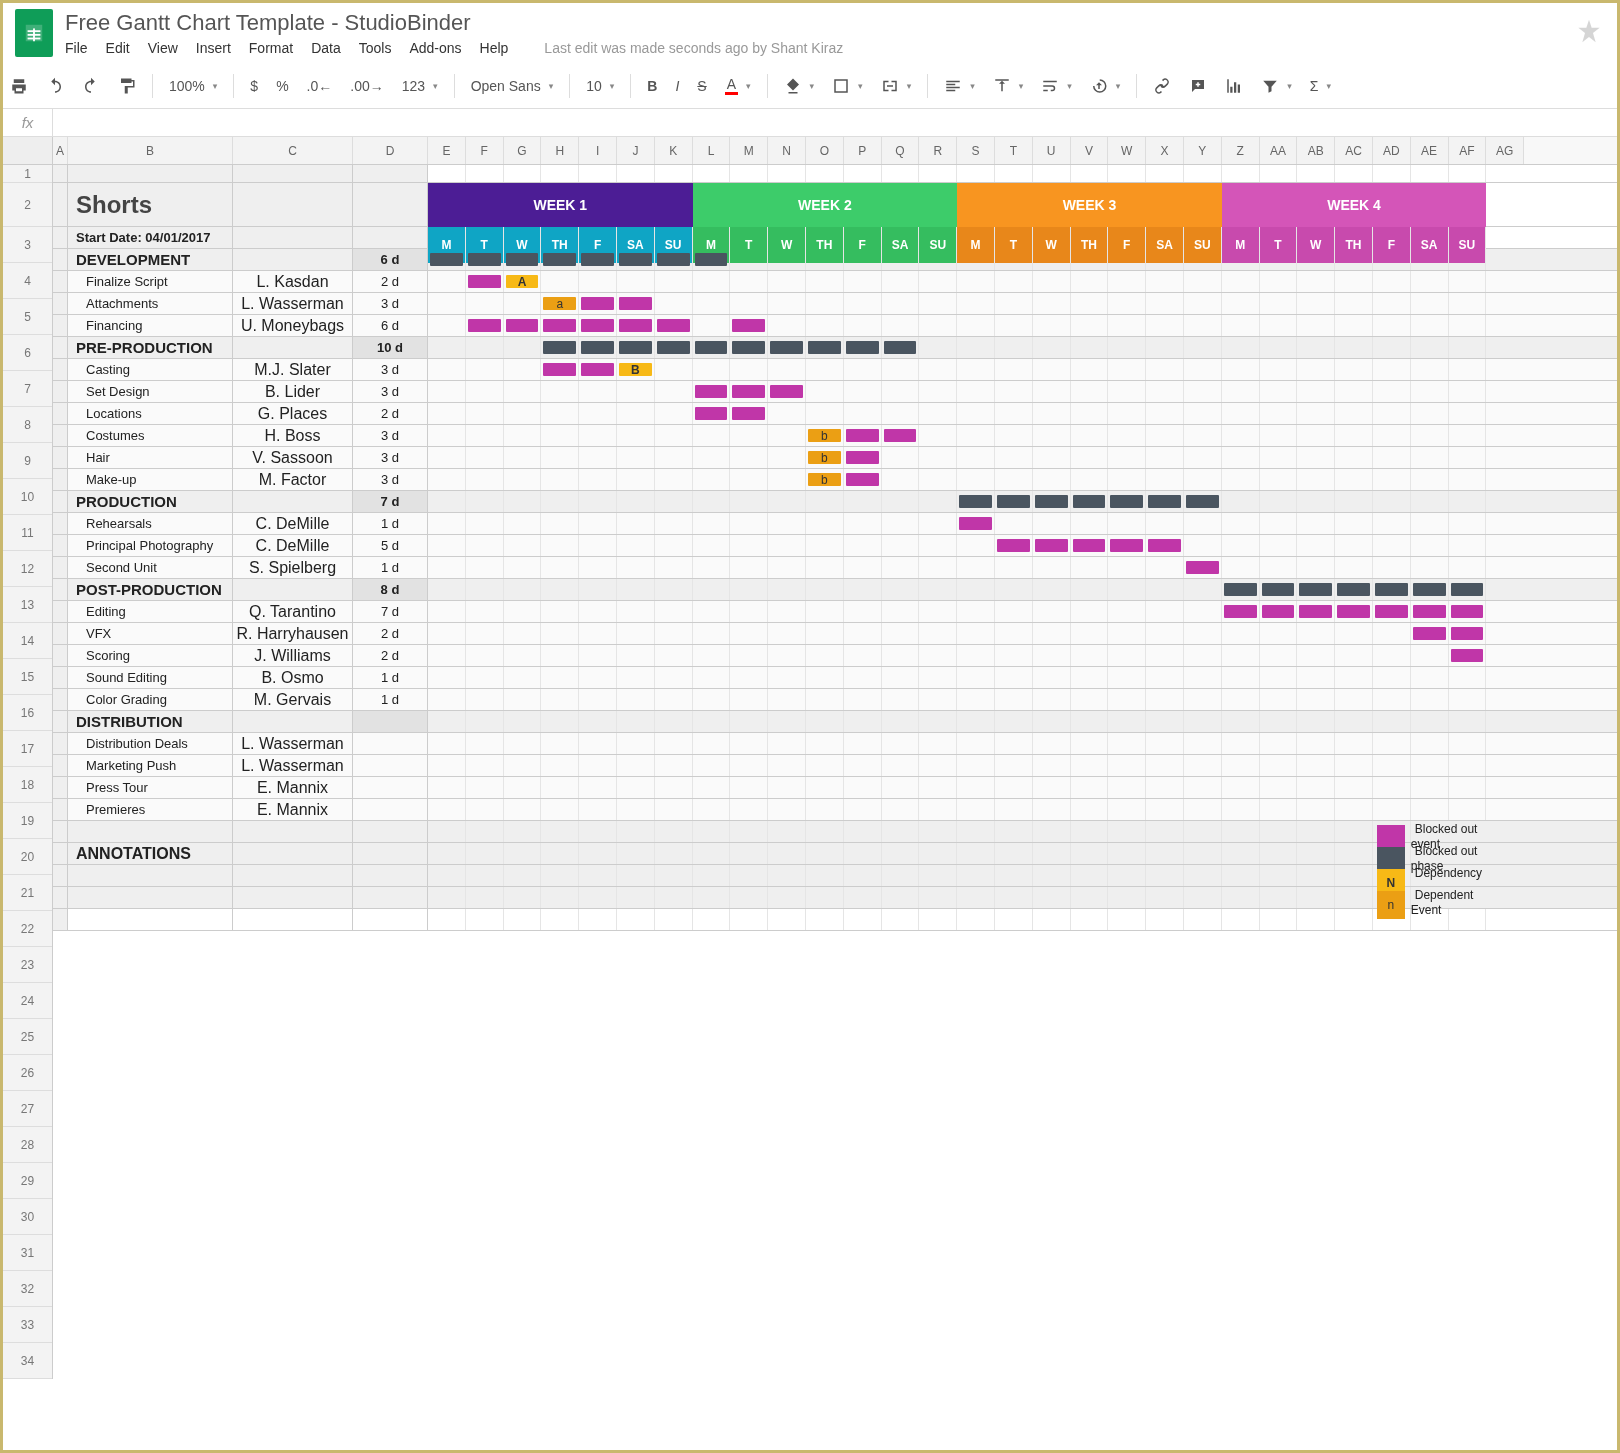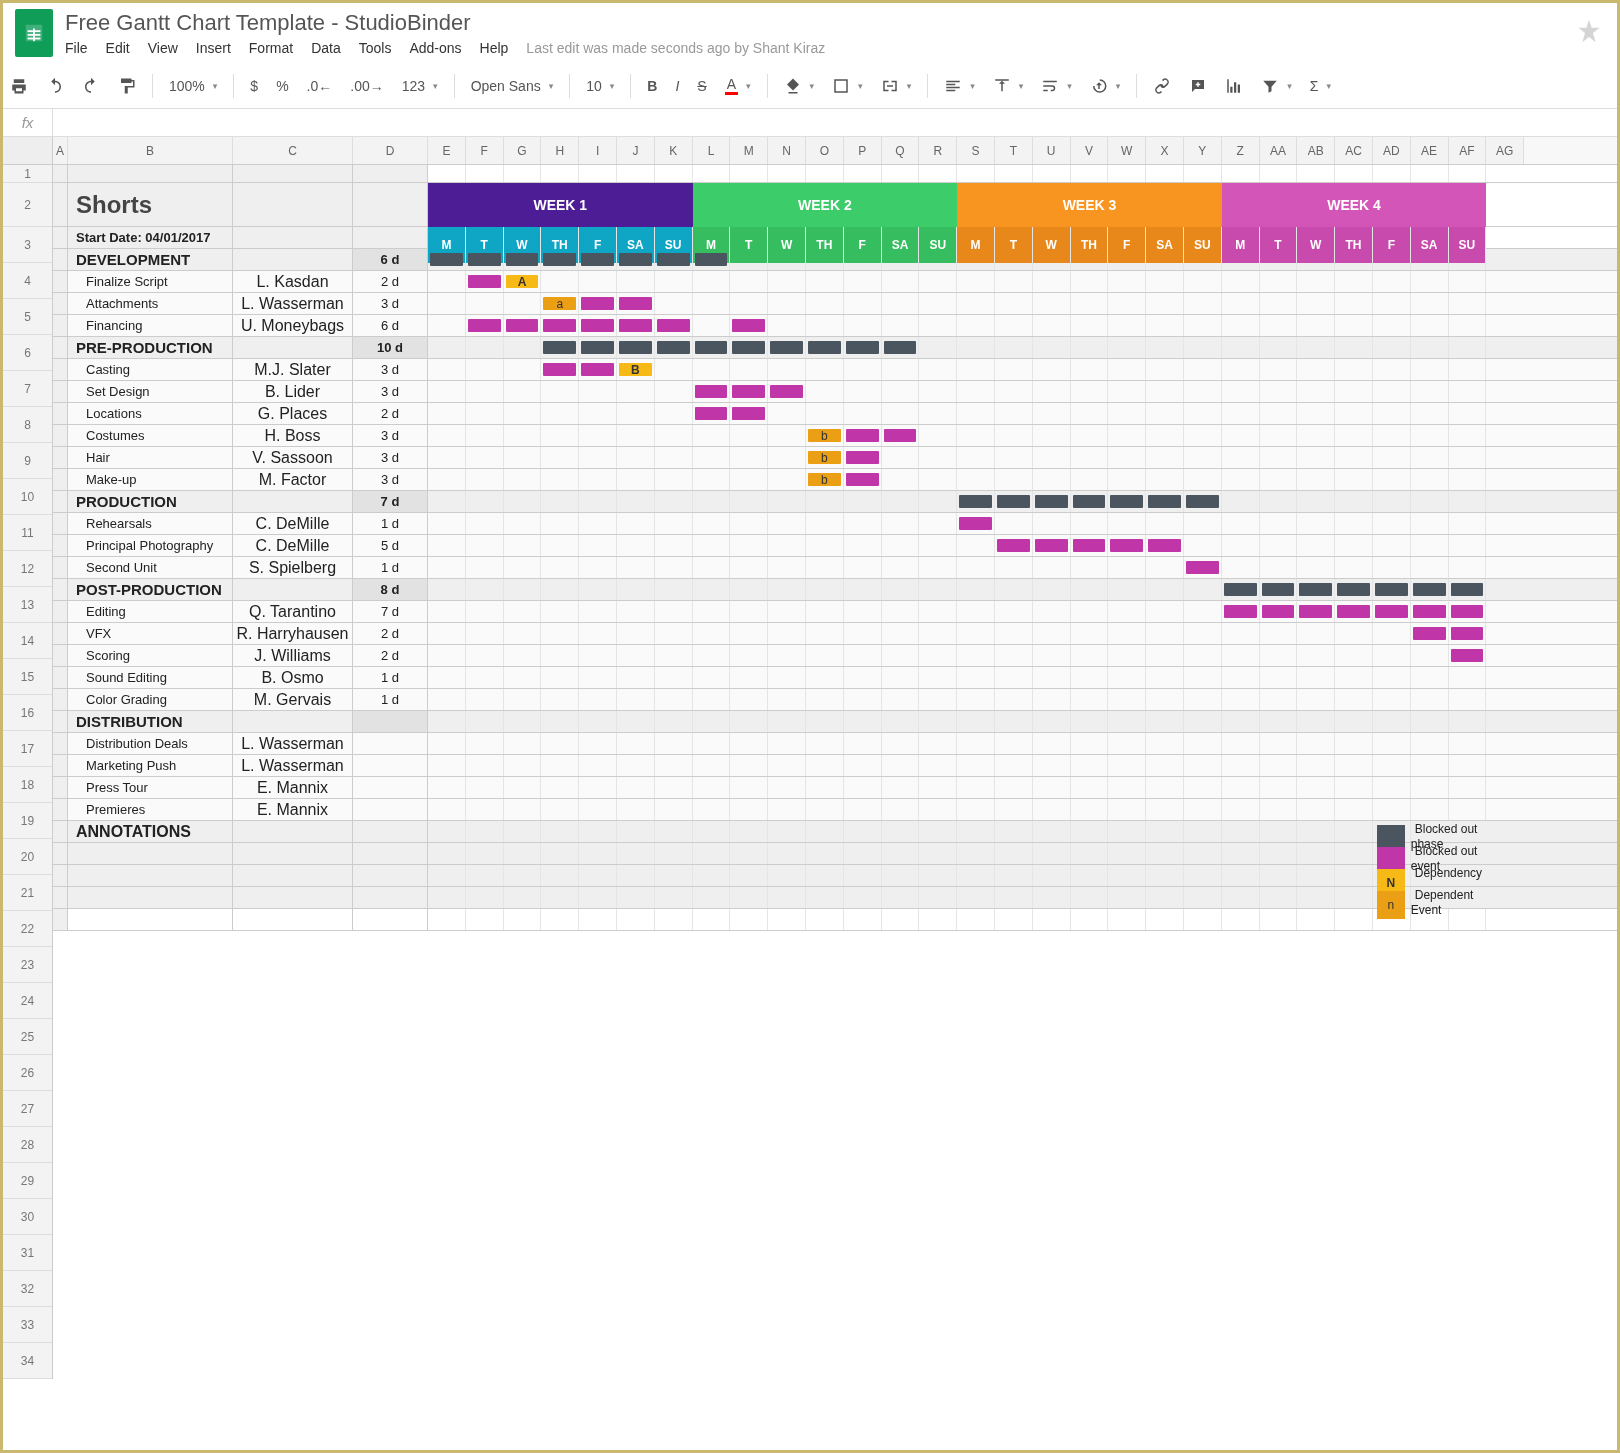--- a/index.html
+++ b/index.html
@@ -4,21 +4,21 @@
 <style>
 *{box-sizing:border-box;margin:0;padding:0}
 body{font-family:Arial,sans-serif;background:#fff;font-size:13px;color:#222;border:3px solid #c9b86e;width:1620px;height:1453px;overflow:hidden}
 .titlebar{display:flex;align-items:center;padding:8px 12px;height:60px}
 .doc-icon{width:38px;height:48px;background:#0f9d58;display:flex;align-items:center;justify-content:center;margin-right:12px;border-radius:2px}
 .doc-icon svg{fill:#fff}
 .title-area{flex:1}
 .doc-title{font-size:22px;color:#555;margin-bottom:2px}
 .menubar{display:flex;gap:18px;align-items:center;font-size:14px;color:#333;margin-top:4px}
 .menubar span{cursor:pointer}
-.edit-status{color:#999;font-size:14px;margin-left:0}
+.edit-status{color:#999;font-size:14px;margin-left:18px}
 .header-icon{width:32px;height:32px;opacity:.4}
 .toolbar{display:flex;align-items:center;padding:4px 1px;gap:6px;border-bottom:1px solid #ddd;height:46px;font-size:14px;color:#555}
 .toolbar .sep{width:1px;height:24px;background:#ddd;margin:0 4px}
 .toolbar .btn{padding:4px 6px;cursor:pointer;display:flex;align-items:center;gap:4px}
 .toolbar .dd::after{content:"▾";font-size:9px;margin-left:4px;color:#888}
 .fx-bar{display:flex;align-items:center;height:28px;border-bottom:1px solid #ddd}
 .fx-label{width:50px;text-align:center;font-style:italic;color:#999;font-size:15px;border-right:1px solid #ddd;height:100%;display:flex;align-items:center;justify-content:center}
 .col-headers{display:flex;height:28px;background:#f8f8f8;border-bottom:1px solid #ccc}
 .corner{width:50px;border-right:1px solid #ccc;background:#eee}
 .col-h{border-right:1px solid #ddd;text-align:center;font-size:12px;color:#666;display:flex;align-items:center;justify-content:center;background:#f3f3f3}
@@ -1405,20 +1405,55 @@
         <div class="cell-day"></div>
         <div class="cell-day"></div>
         <div class="cell-day"></div>
         <div class="cell-day"></div>
         <div class="cell-day"></div>
         <div class="cell-day"></div>
         <div class="cell-day"></div>
       </div>
       <div class="row legend-row">
         <div class="cell-a"></div>
+        <div class="cell-b"></div>
+        <div class="cell-c"></div>
+        <div class="cell-d"></div>
+        <div class="cell-day"></div>
+        <div class="cell-day"></div>
+        <div class="cell-day"></div>
+        <div class="cell-day"></div>
+        <div class="cell-day"></div>
+        <div class="cell-day"></div>
+        <div class="cell-day"></div>
+        <div class="cell-day"></div>
+        <div class="cell-day"></div>
+        <div class="cell-day"></div>
+        <div class="cell-day"></div>
+        <div class="cell-day"></div>
+        <div class="cell-day"></div>
+        <div class="cell-day"></div>
+        <div class="cell-day"></div>
+        <div class="cell-day"></div>
+        <div class="cell-day"></div>
+        <div class="cell-day"></div>
+        <div class="cell-day"></div>
+        <div class="cell-day"></div>
+        <div class="cell-day"></div>
+        <div class="cell-day"></div>
+        <div class="cell-day"></div>
+        <div class="cell-day"></div>
+        <div class="cell-day"></div>
+        <div class="cell-day">
+          <div class="legend-swatch bar-event" style="width:28px;height:28px;display:flex;align-items:center;justify-content:center;background:#c036a8"></div>
+        </div>
+        <div class="cell-day" style="width:75.6px;border-right:none"><span class="legend-text">Blocked out event</span></div>
+      </div>
+      <div class="row legend-row">
+        <div class="cell-a"></div>
         <div class="cell-b annotations-label">ANNOTATIONS</div>
         <div class="cell-c"></div>
         <div class="cell-d"></div>
         <div class="cell-day"></div>
         <div class="cell-day"></div>
         <div class="cell-day"></div>
         <div class="cell-day"></div>
         <div class="cell-day"></div>
         <div class="cell-day"></div>
         <div class="cell-day"></div>
@@ -1469,23 +1504,23 @@
         <div class="cell-day"></div>
         <div class="cell-day"></div>
         <div class="cell-day"></div>
         <div class="cell-day"></div>
         <div class="cell-day"></div>
         <div class="cell-day"></div>
         <div class="cell-day"></div>
         <div class="cell-day"></div>
         <div class="cell-day"></div>
         <div class="cell-day">
-          <div class="legend-swatch bar-event" style="width:28px;height:28px;display:flex;align-items:center;justify-content:center;background:#c036a8"></div>
-        </div>
-        <div class="cell-day" style="width:75.6px;border-right:none"><span class="legend-text">Blocked out event</span></div>
+          <div class="legend-swatch bar-dep" style="width:28px;height:28px;display:flex;align-items:center;justify-content:center;background:#f7b916">N</div>
+        </div>
+        <div class="cell-day" style="width:75.6px;border-right:none"><span class="legend-text">Dependency</span></div>
       </div>
       <div class="row legend-row">
         <div class="cell-a"></div>
         <div class="cell-b"></div>
         <div class="cell-c"></div>
         <div class="cell-d"></div>
         <div class="cell-day"></div>
         <div class="cell-day"></div>
         <div class="cell-day"></div>
         <div class="cell-day"></div>
@@ -1504,55 +1539,20 @@
         <div class="cell-day"></div>
         <div class="cell-day"></div>
         <div class="cell-day"></div>
         <div class="cell-day"></div>
         <div class="cell-day"></div>
         <div class="cell-day"></div>
         <div class="cell-day"></div>
         <div class="cell-day"></div>
         <div class="cell-day"></div>
         <div class="cell-day">
-          <div class="legend-swatch bar-dep" style="width:28px;height:28px;display:flex;align-items:center;justify-content:center;background:#f7b916">N</div>
-        </div>
-        <div class="cell-day" style="width:75.6px;border-right:none"><span class="legend-text">Dependency</span></div>
-      </div>
-      <div class="row legend-row">
-        <div class="cell-a"></div>
-        <div class="cell-b"></div>
-        <div class="cell-c"></div>
-        <div class="cell-d"></div>
-        <div class="cell-day"></div>
-        <div class="cell-day"></div>
-        <div class="cell-day"></div>
-        <div class="cell-day"></div>
-        <div class="cell-day"></div>
-        <div class="cell-day"></div>
-        <div class="cell-day"></div>
-        <div class="cell-day"></div>
-        <div class="cell-day"></div>
-        <div class="cell-day"></div>
-        <div class="cell-day"></div>
-        <div class="cell-day"></div>
-        <div class="cell-day"></div>
-        <div class="cell-day"></div>
-        <div class="cell-day"></div>
-        <div class="cell-day"></div>
-        <div class="cell-day"></div>
-        <div class="cell-day"></div>
-        <div class="cell-day"></div>
-        <div class="cell-day"></div>
-        <div class="cell-day"></div>
-        <div class="cell-day"></div>
-        <div class="cell-day"></div>
-        <div class="cell-day"></div>
-        <div class="cell-day"></div>
-        <div class="cell-day">
           <div class="legend-swatch bar-depevt" style="width:28px;height:28px;display:flex;align-items:center;justify-content:center;background:#eb9f14">n</div>
         </div>
         <div class="cell-day" style="width:75.6px;border-right:none"><span class="legend-text">Dependent Event</span></div>
       </div>
       <div class="row ">
     <div class="cell-a"></div>
         <div class="cell-b"></div>
     <div class="cell-c"></div>
         <div class="cell-d"></div>
     <div class="cell-day"></div>

